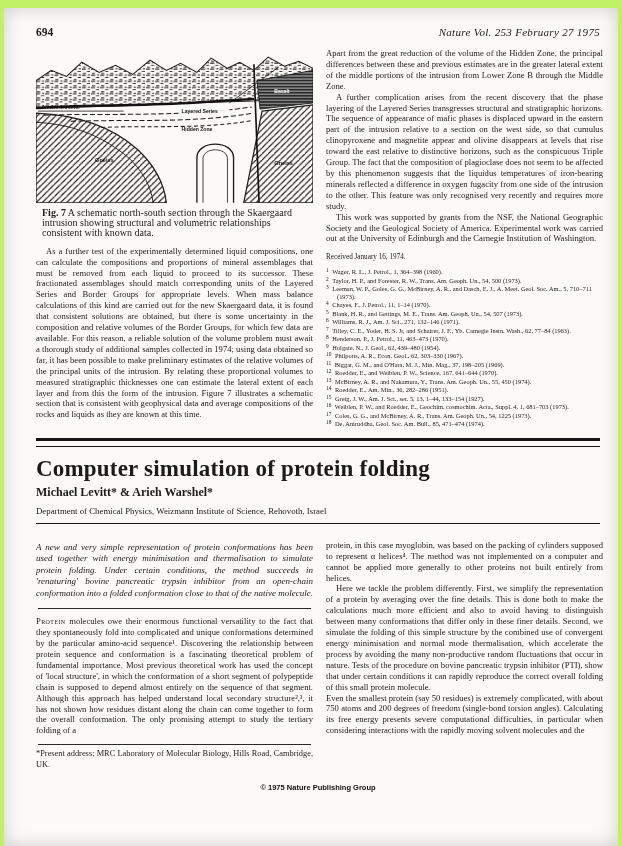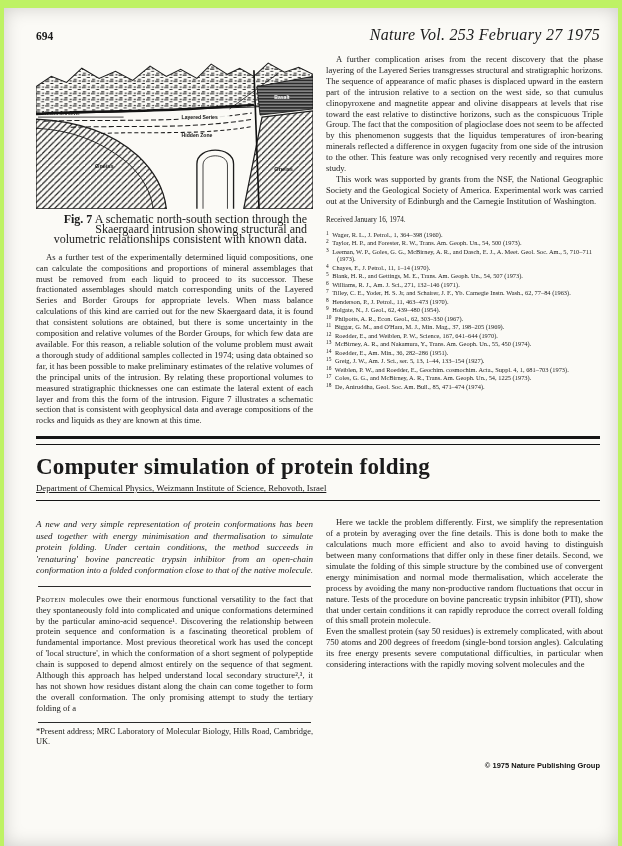--- a/index.html
+++ b/index.html
@@ -4,51 +4,51 @@
 <style>
   html,body{margin:0;padding:0;background:#262626;}
   .frame{width:622px;height:846px;background:#bef264;position:relative;overflow:hidden;
          font-family:"Liberation Serif", serif;}
   .page{position:absolute;top:8px;left:4px;right:4px;bottom:0;background:#fbfaf6;
         box-shadow:inset 0 0 18px rgba(0,0,0,.18);overflow:hidden;
         padding:18px 18px 0 32px;box-sizing:border-box;color:#1b1b1b;}
   
   .hdr{display:flex;justify-content:space-between;align-items:baseline;margin-bottom:10px;}
   .pgnum{font-weight:bold;font-size:11.5px;}
-  .jrnl{font-style:italic;font-size:16px;letter-spacing:.3px;}
+  .jrnl{font-style:italic;font-size:11px;letter-spacing:.3px;}
   
   .cols{display:flex;gap:13px;}
   .col{width:277px;flex:0 0 277px;}
   p.body{font-size:8.6px;line-height:10.9px;text-align:justify;margin:0;}
   p.body + p.body{margin-top:0;}
   .ind{text-indent:10px;}
   
   .figwrap{margin:2px 0 8px 0;}
   .figsvg{width:100%;display:block;}
-  .figcap{font-size:12px;line-height:10px;text-align:right;margin-top:5px;padding:0 6px;}
+  .figcap{font-size:10px;line-height:10px;text-align:left;margin-top:5px;padding:0 6px;}
   .figcap b{font-weight:bold;}
   
   .received{font-size:7.2px;margin:9px 0 6px 0;}
   .refs{font-size:6.4px;line-height:7.5px;}
   .ref-item{padding-left:11px;text-indent:-11px;text-align:left;}
   .ref-num{font-size:5.4px;vertical-align:2px;padding-right:2px;}
   
   .rule-double{margin-top:10px;height:5px;border-top:3.5px solid #151515;border-bottom:1.2px solid #151515;}
   .a-title{font-size:23px;font-weight:bold;letter-spacing:.2px;margin:9px 0 3px 0;}
   .a-authors{font-size:12px;font-weight:bold;margin:1px 0 6px 0;}
-  .a-affil{font-size:8.8px;margin:0 0 7px 0;text-decoration:underline;}
+  .a-affil{font-size:8.8px;margin:0 0 7px 0;}
   .rule-thin{border-top:1.2px solid #151515;}
   .art-cols{margin-top:16px;}
   .abstract{font-style:italic;font-size:9px;line-height:11.5px;text-align:justify;margin:2px 0 0 0;}
   .abs-rule{border-top:1px solid #2a2a2a;margin:9px 2px 7px 2px;}
   .lead-word{font-variant:small-caps;letter-spacing:.4px;}
   .fnote-rule{border-top:1px solid #2a2a2a;margin:8px 2px 4px 2px;}
   .fnote{font-size:8.4px;line-height:10.5px;text-align:justify;margin:0;}
   .sec-head{font-size:12.8px;font-weight:bold;margin:13px 0 5px 0;font-family:"Liberation Serif",serif;}
-  .footer{text-align:right;font-family:"Liberation Sans",sans-serif;font-weight:bold;
+  .footer{text-align:center;font-family:"Liberation Sans",sans-serif;font-weight:bold;
           font-size:7.5px;margin-top:13px;color:#111;}
   svg text{font-family:"Liberation Sans",sans-serif;font-weight:bold;fill:#111;}
 </style>
 </head>
 <body>
 
 <div class="frame">
  <div class="page">
 
   <div class="hdr">
@@ -104,20 +104,21 @@
           <text x="234" y="113" font-size="5.5">Gneiss</text>
           <text x="234" y="42" font-size="5" fill="#fff" style="fill:#fff">Basalt</text>
         </svg>
         <div class="figcap"><b>Fig. 7</b><span> A schematic north-south section through the Skaergaard intrusion showing structural and volumetric relationships consistent with known data.</span></div>
       </div>
 
       <p class="body ind">As a further test of the experimentally determined liquid compositions, one can calculate the compositions and proportions of mineral assemblages that must be removed from each liquid to proceed to its successor. These fractionated assemblages should match corresponding units of the Layered Series and Border Groups for appropriate levels. When mass balance calculations of this kind are carried out for the new Skaergaard data, it is found that consistent solutions are obtained, but there is some uncertainty in the composition and relative volumes of the Border Groups, for which few data are available. For this reason, a reliable solution of the volume problem must await a thorough study of additional samples collected in 1974; using data obtained so far, it has been possible to make preliminary estimates of the relative volumes of the principal units of the intrusion. By relating these proportional volumes to measured stratigraphic thicknesses one can estimate the lateral extent of each layer and from this the form of the intrusion. Figure 7 illustrates a schematic section that is consistent with geophysical data and average compositions of the rocks and liquids as they are known at this time.</p>
     </div>
 
     <div class="col">
+      <p class="body">Apart from the great reduction of the volume of the Hidden Zone, the principal differences between these and previous estimates are in the greater lateral extent of the middle portions of the intrusion from Lower Zone B through the Middle Zone.</p>
       <p class="body ind">A further complication arises from the recent discovery that the phase layering of the Layered Series transgresses structural and stratigraphic horizons. The sequence of appearance of mafic phases is displaced upward in the eastern part of the intrusion relative to a section on the west side, so that cumulus clinopyroxene and magnetite appear and olivine disappears at levels that rise toward the east relative to distinctive horizons, such as the conspicuous Triple Group. The fact that the composition of plagioclase does not seem to be affected by this phenomenon suggests that the liquidus temperatures of iron-bearing minerals reflected a difference in oxygen fugacity from one side of the intrusion to the other. This feature was only recognised very recently and requires more study.</p>
       <p class="body ind">This work was supported by grants from the NSF, the National Geographic Society and the Geological Society of America. Experimental work was carried out at the University of Edinburgh and the Carnegie Institution of Washington.</p>
       <div class="received">Received January 16, 1974.</div>
       <div class="refs">
             <div class="ref-item"><span class="ref-num">1</span><span> Wager, R. L., J. Petrol., 1, 364–398 (1960).</span></div>
             <div class="ref-item"><span class="ref-num">2</span><span> Taylor, H. P., and Forester, R. W., Trans. Am. Geoph. Un., 54, 500 (1973).</span></div>
             <div class="ref-item"><span class="ref-num">3</span><span> Leeman, W. P., Goles, G. G., McBirney, A. R., and Dasch, E. J., A. Meet. Geol. Soc. Am., 5, 710–711 (1973).</span></div>
             <div class="ref-item"><span class="ref-num">4</span><span> Chayes, F., J. Petrol., 11, 1–14 (1970).</span></div>
             <div class="ref-item"><span class="ref-num">5</span><span> Blank, H. R., and Gettings, M. E., Trans. Am. Geoph. Un., 54, 507 (1973).</span></div>
             <div class="ref-item"><span class="ref-num">6</span><span> Williams, R. J., Am. J. Sci., 271, 132–146 (1971).</span></div>
@@ -132,32 +133,34 @@
             <div class="ref-item"><span class="ref-num">15</span><span> Greig, J. W., Am. J. Sci., ser. 5, 13, 1–44, 133–154 (1927).</span></div>
             <div class="ref-item"><span class="ref-num">16</span><span> Weiblen, P. W., and Roedder, E., Geochim. cosmochim. Acta., Suppl. 4, 1, 681–703 (1973).</span></div>
             <div class="ref-item"><span class="ref-num">17</span><span> Coles, G. G., and McBirney, A. R., Trans. Am. Geoph. Un., 54, 1225 (1973).</span></div>
             <div class="ref-item"><span class="ref-num">18</span><span> De, Aniruddha, Geol. Soc. Am. Bull., 85, 471–474 (1974).</span></div>
           </div>
     </div>
   </div>
 
   <div class="rule-double"></div>
   <h1 class="a-title">Computer simulation of protein folding</h1>
+  <div class="a-authors">Michael Levitt* &amp; Arieh Warshel*</div>
   <div class="a-affil">Department of Chemical Physics, Weizmann Institute of Science, Rehovoth, Israel</div>
   <div class="rule-thin"></div>
 
   <div class="cols art-cols">
     <div class="col">
       <p class="abstract">A new and very simple representation of protein conformations has been used together with energy minimisation and thermalisation to simulate protein folding. Under certain conditions, the method succeeds in 'renaturing' bovine pancreatic trypsin inhibitor from an open-chain conformation into a folded conformation close to that of the native molecule.</p>
       <div class="abs-rule"></div>
       <p class="body"><span class="lead-word">Protein</span><span> molecules owe their enormous functional versatility to the fact that they spontaneously fold into complicated and unique conformations determined by the particular amino-acid sequence¹. Discovering the relationship between protein sequence and conformation is a fascinating theoretical problem of fundamental importance. Most previous theoretical work has used the concept of 'local structure', in which the conformation of a short segment of polypeptide chain is supposed to depend almost entirely on the sequence of that segment. Although this approach has helped understand local secondary structure²,³, it has not shown how residues distant along the chain can come together to form the overall conformation. The only promising attempt to study the tertiary folding of a</span></p>
       <div class="fnote-rule"></div>
       <p class="fnote">*Present address; MRC Laboratory of Molecular Biology, Hills Road, Cambridge, UK.</p>
     </div>
     <div class="col">
+      <p class="body">protein, in this case myoglobin, was based on the packing of cylinders supposed to represent α helices⁴. The method was not implemented on a computer and cannot be applied more generally to other proteins not built entirely from helices.</p>
       <p class="body ind">Here we tackle the problem differently. First, we simplify the representation of a protein by averaging over the fine details. This is done both to make the calculations much more efficient and also to avoid having to distinguish between many conformations that differ only in these finer details. Second, we simulate the folding of this simple structure by the combined use of convergent energy minimisation and normal mode thermalisation, which accelerate the process by avoiding the many non-productive random fluctuations that occur in nature. Tests of the procedure on bovine pancreatic trypsin inhibitor (PTI), show that under certain conditions it can rapidly reproduce the correct overall folding of this small protein molecule.</p>
       <p class="body">Even the smallest protein (say 50 residues) is extremely complicated, with about 750 atoms and 200 degrees of freedom (single-bond torsion angles). Calculating its free energy presents severe computational difficulties, in particular when considering interactions with the rapidly moving solvent molecules and the</p>
     </div>
   </div>
 
   <div class="footer">© 1975 Nature Publishing Group</div>
 
  </div>
 </div>
 

